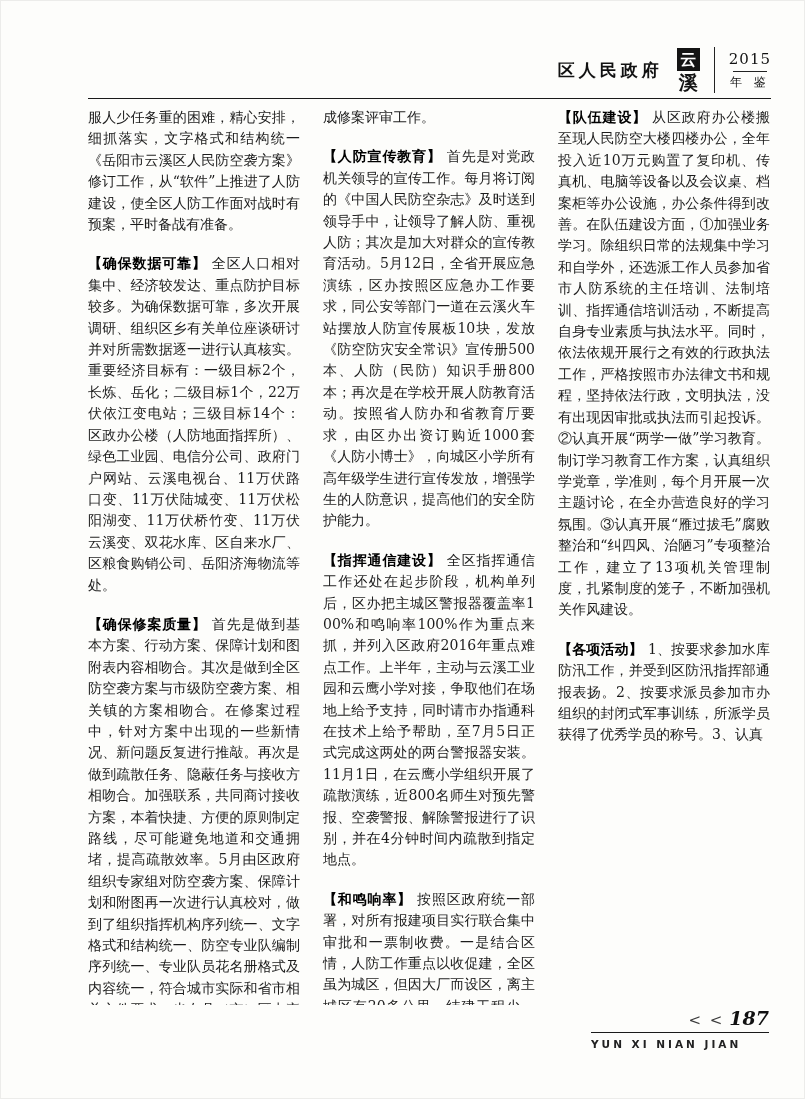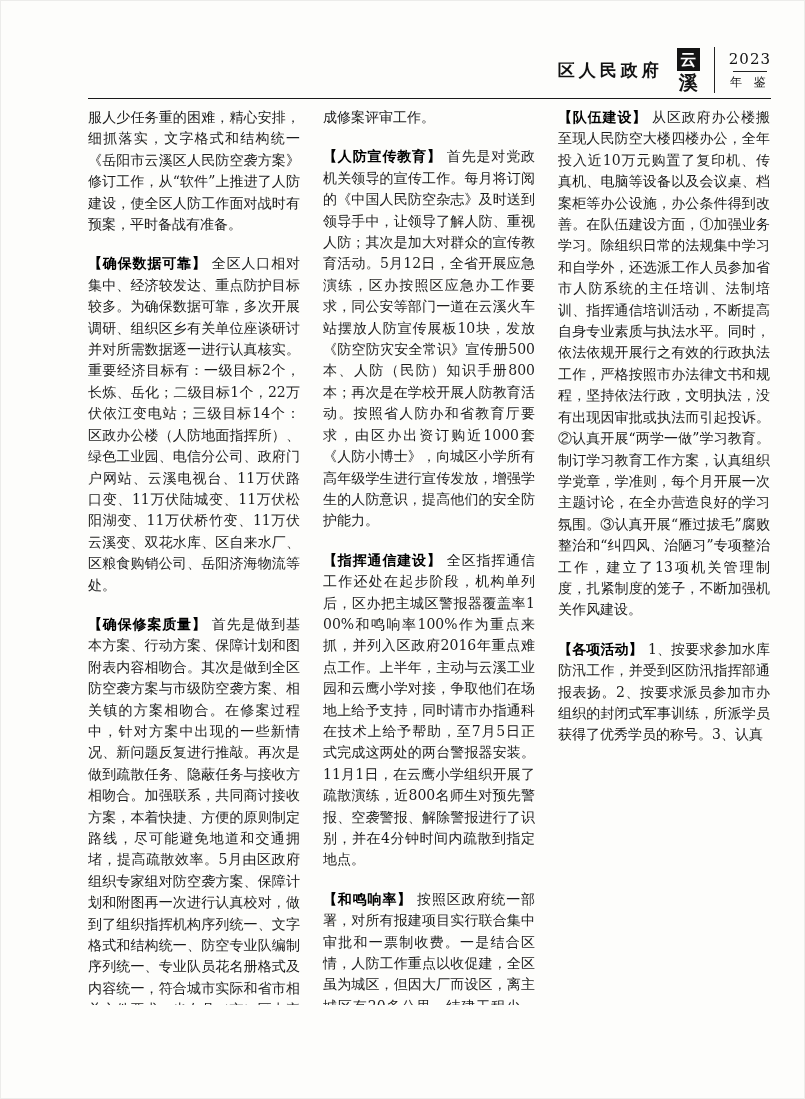--- a/index.html
+++ b/index.html
@@ -84,21 +84,21 @@
 
   <div class="header">
     <div class="header-inner">
       <span class="gov-title">区人民政府</span>
       <span class="logo-stack">
         <span class="logo-yun">云</span>
         <span class="logo-xi">溪</span>
       </span>
       <span class="header-vline"></span>
       <span class="year-block">
-        <span class="year-num">2023</span>
+        <span class="year-num">2015</span>
         <span class="year-sep"></span>
         <span class="year-label">年 鉴</span>
       </span>
     </div>
     <div class="header-rule"></div>
   </div>
 
   <div class="columns">
 
     <div class="col">
@@ -114,14 +114,21 @@
       <p class="block"><span class="sec-label">【和鸣响率】</span><span>按照区政府统一部署，对所有报建项目实行联合集中审批和一票制收费。一是结合区情，人防工作重点以收促建，全区虽为城区，但因大厂而设区，离主城区有20多公里，结建工程少，交易地建设费情况较普遍，建设业主义</span></p>
     </div>
 
     <div class="col">
       <p class="block"><span class="sec-label">【队伍建设】</span><span>从区政府办公楼搬至现人民防空大楼四楼办公，全年投入近10万元购置了复印机、传真机、电脑等设备以及会议桌、档案柜等办公设施，办公条件得到改善。在队伍建设方面，①加强业务学习。除组织日常的法规集中学习和自学外，还选派工作人员参加省市人防系统的主任培训、法制培训、指挥通信培训活动，不断提高自身专业素质与执法水平。同时，依法依规开展行之有效的行政执法工作，严格按照市办法律文书和规程，坚持依法行政，文明执法，没有出现因审批或执法而引起投诉。②认真开展“两学一做”学习教育。制订学习教育工作方案，认真组织学党章，学准则，每个月开展一次主题讨论，在全办营造良好的学习氛围。③认真开展“雁过拔毛”腐败整治和“纠四风、治陋习”专项整治工作，建立了13项机关管理制度，扎紧制度的笼子，不断加强机关作风建设。</span></p>
       <p class="block"><span class="sec-label">【各项活动】</span><span>1、按要求参加水库防汛工作，并受到区防汛指挥部通报表扬。2、按要求派员参加市办组织的封闭式军事训练，所派学员获得了优秀学员的称号。3、认真</span></p>
     </div>
 
   </div>
 
+  <div class="footer">
+    <div class="page-num">
+      <span class="page-marker">&lt; &lt;</span><span class="page-number">187</span>
+    </div>
+    <div class="footer-rule"></div>
+    <div class="romanized">YUN XI NIAN JIAN</div>
+  </div>
 
 </div>
 
 </body></html>

